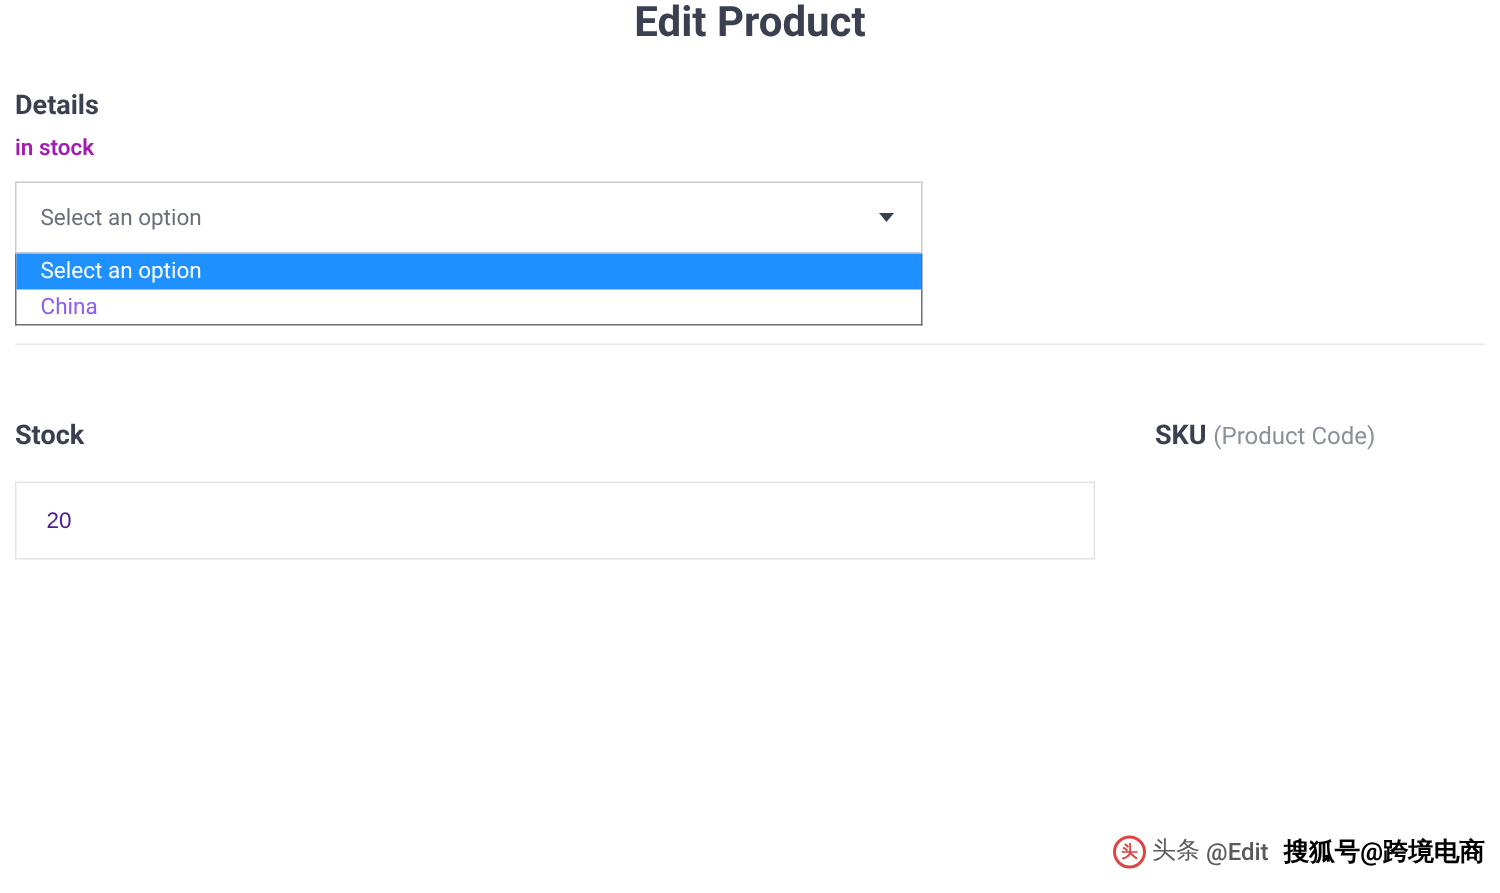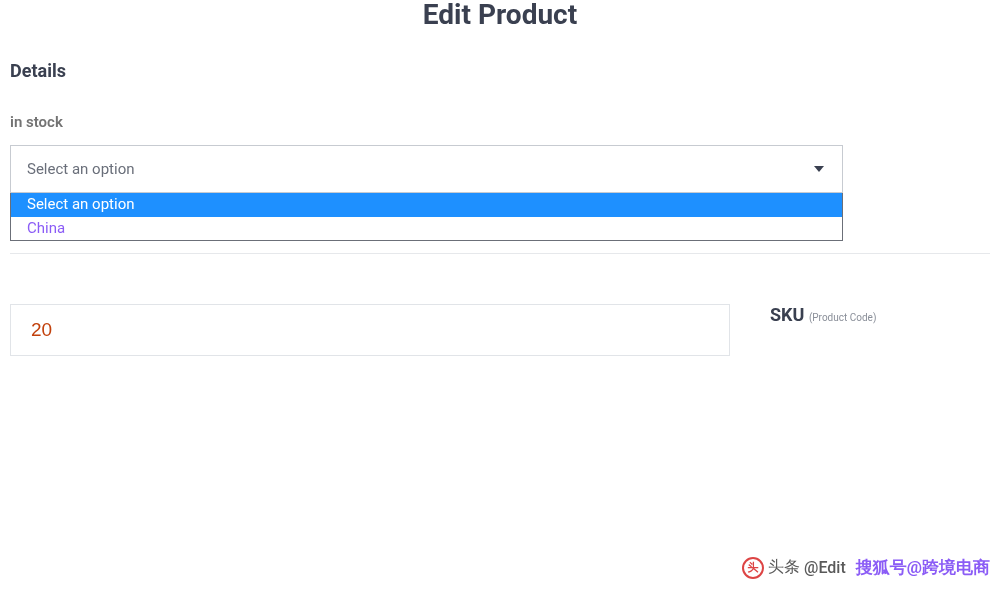--- a/index.html
+++ b/index.html
@@ -27,32 +27,32 @@
       padding: 0 10px;
       position: absolute;
       top: 60px;
       left: 0;
       right: 0;
     }
     .section-heading {
       font-size: 18px;
       font-weight: 700;
       color: #3a4050;
-      margin-bottom: 32px;
+      margin-bottom: 8px;
     }
     .field-label {
       font-size: 15px;
       font-weight: 600;
-      color: #737373;
+      color: #a21caf;
       margin-bottom: 14px;
       display: block;
     }
     .select-wrap {
       position: relative;
-      width: 833px;
+      width: 605px;
       margin-bottom: 40px;
     }
     .select-box {
       width: 100%;
       height: 48px;
       border: 1px solid #c7cbd1;
       background: #fff;
       display: flex;
       align-items: center;
       padding: 0 16px;
@@ -105,32 +105,32 @@
     }
     .col-stock { width: 720px; }
     .col-sku { flex: 1; }
     .section-heading-row {
       font-size: 18px;
       font-weight: 700;
       color: #3a4050;
       margin-bottom: 20px;
     }
     .sku-sub {
-      font-size: 10px;
+      font-size: 16px;
       font-weight: 400;
       color: #8a8f99;
     }
     .text-input {
       width: 100%;
       height: 52px;
       border: 1px solid #e1e4e8;
       background: #fff;
       padding: 0 20px;
-      font-size: 19px;
-      color: #c2410c;
+      font-size: 15px;
+      color: #4c1d95;
       outline: none;
     }
     .watermarks {
       position: absolute;
       bottom: 16px;
       right: 10px;
       display: flex;
       align-items: center;
       gap: 10px;
     }
@@ -150,21 +150,21 @@
       display: inline-flex;
       align-items: center;
       justify-content: center;
       font-size: 11px;
       color: #d44;
       font-weight: 700;
     }
     .wm-right {
       font-size: 17px;
       font-weight: 700;
-      color: #8b5cf6;
+      color: #000000;
       text-shadow: 0 0 3px #fff, 0 0 3px #fff;
       position: relative;
     }
   </style>
 </head>
 <body>
 
 <h1 class="page-title">Edit Product</h1>
 
 <div class="content">
@@ -182,20 +182,21 @@
         <div class="dropdown-option selected">Select an option</div>
         <div class="dropdown-option">China</div>
       </div>
     </div>
   </div>
 
   <hr class="divider">
 
   <div class="row">
     <div class="col-stock">
+      <div class="section-heading-row">Stock</div>
       <input class="text-input" type="text" value="20" style="">
     </div>
     <div class="col-sku">
       <div class="section-heading-row">
         <span>SKU</span>
         <span class="sku-sub">(Product Code)</span>
       </div>
     </div>
   </div>
 

